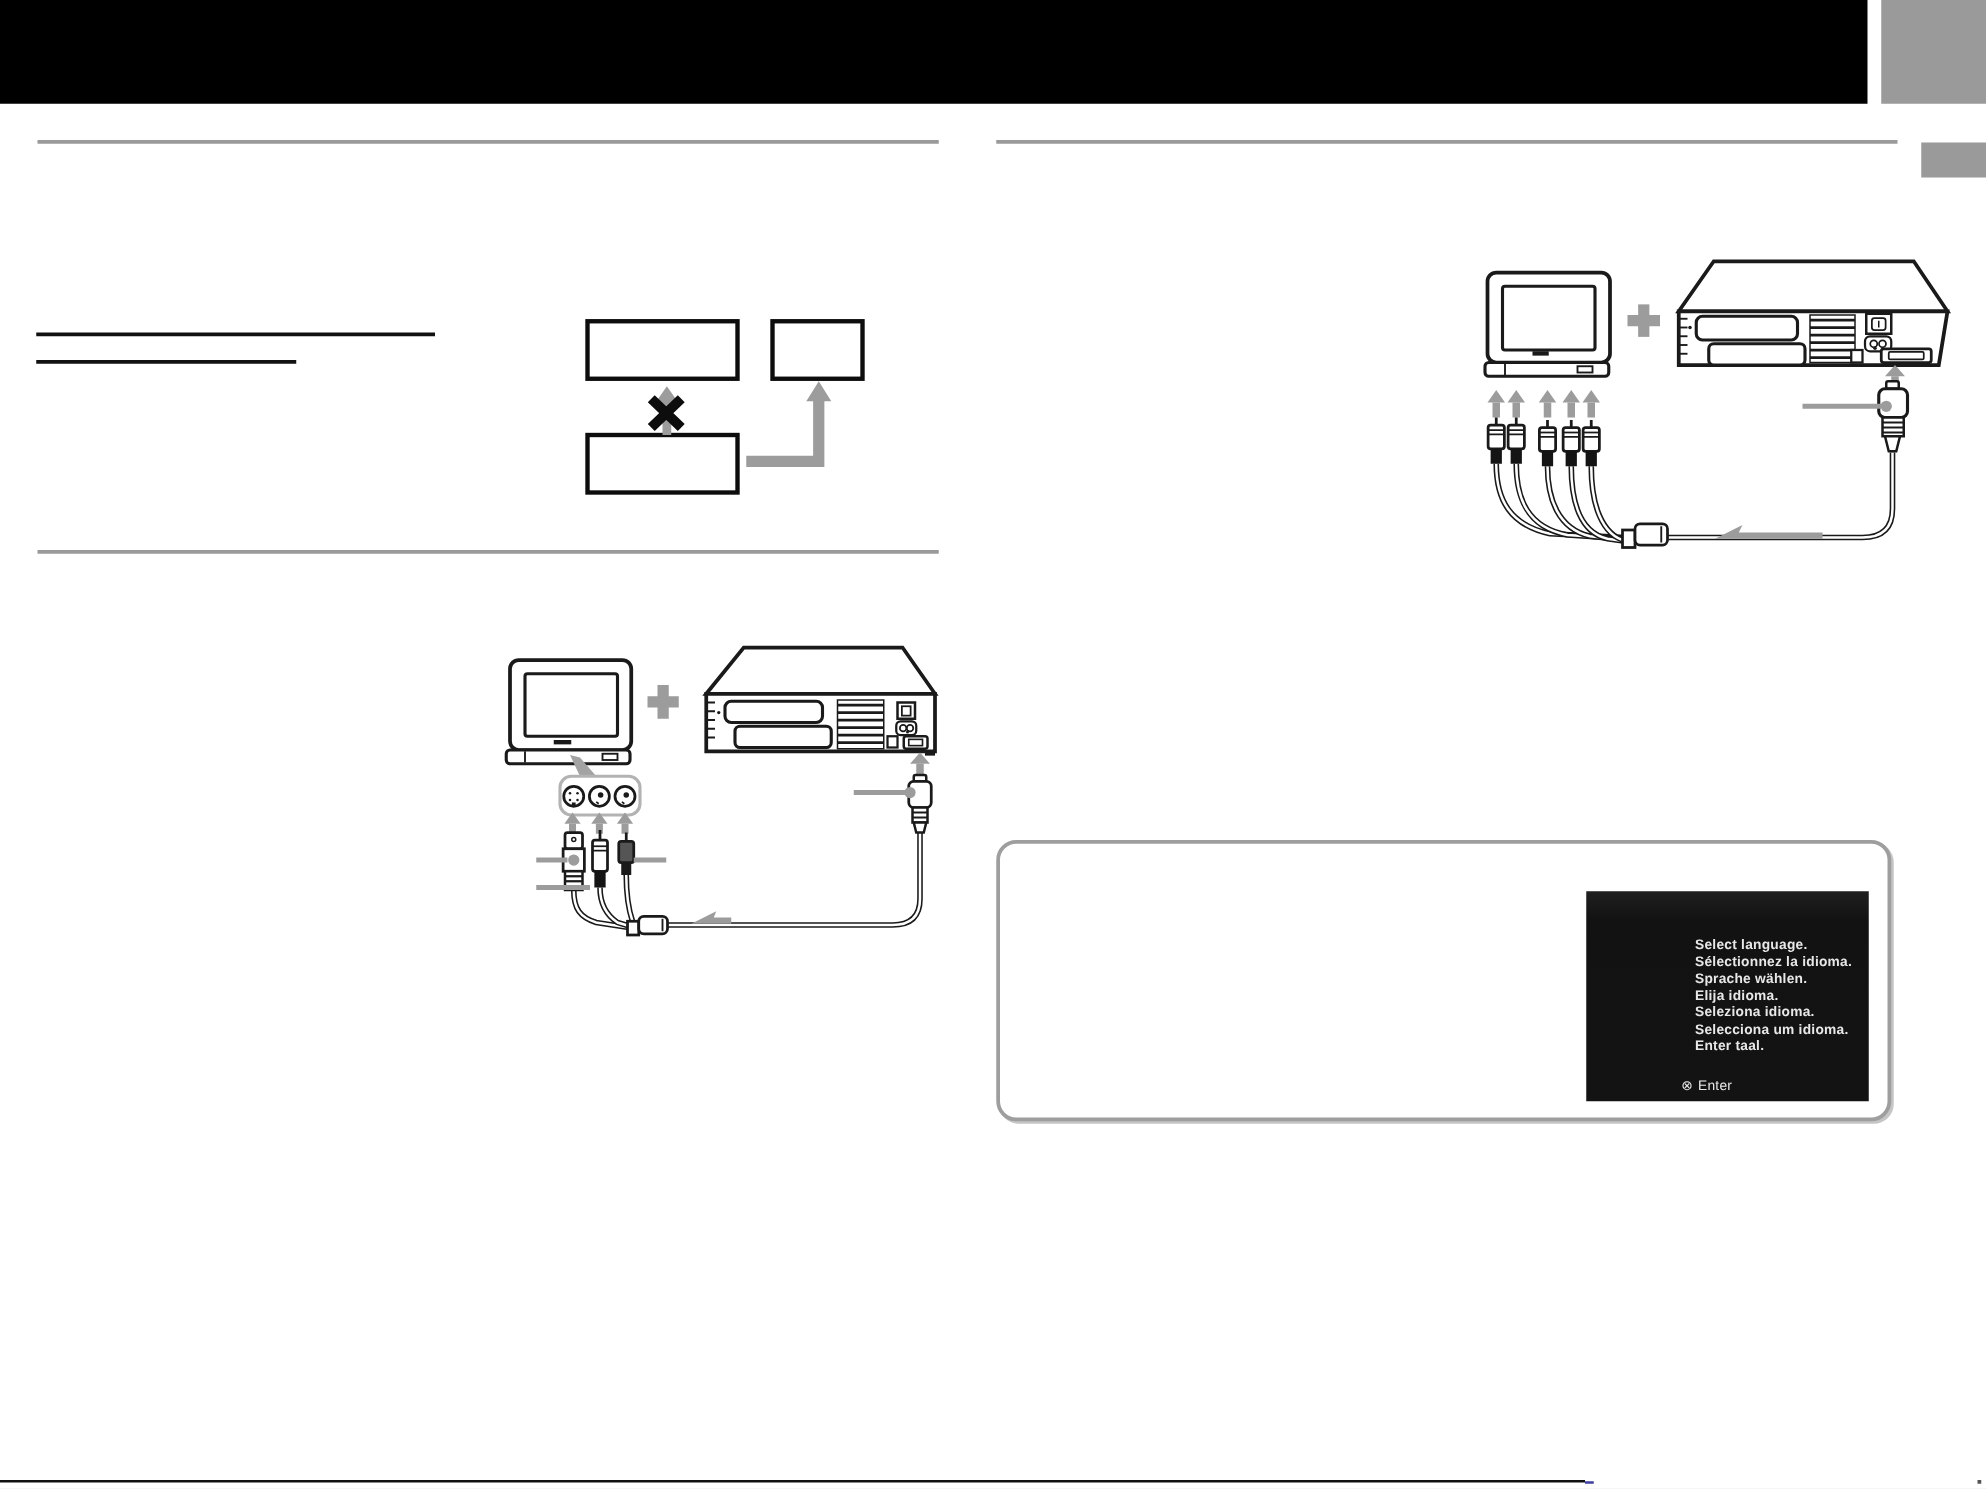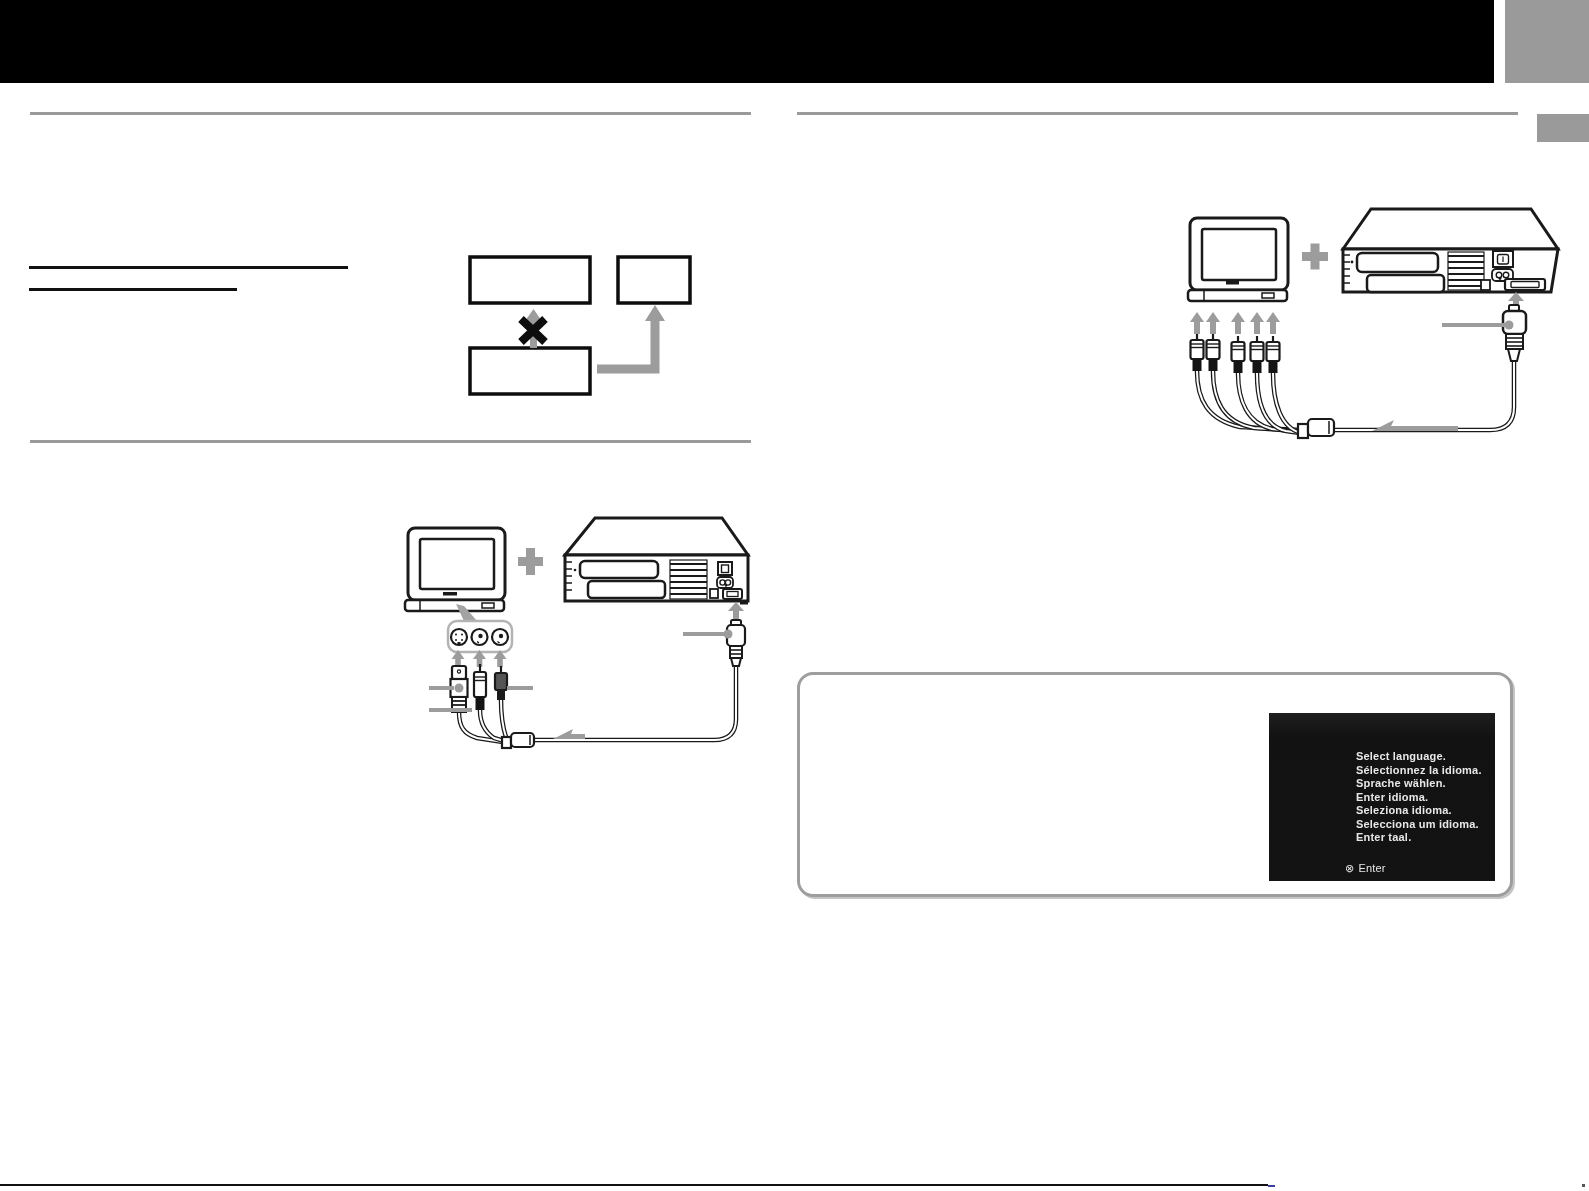--- a/index.html
+++ b/index.html
@@ -387,21 +387,21 @@
 
     <path d="M1372,431 L1394,420 L1391,426 L1458,426 L1458,431 Z" fill="#9c9c9c"></path>
   </svg>
 
   <div class="abs" id="hint-box">
     <div id="hint-screen">
       <div class="lines">
         <div>Select language.</div>
         <div>Sélectionnez la idioma.</div>
         <div>Sprache wählen.</div>
-        <div>Enter idioma.</div>
+        <div>Elija idioma.</div>
         <div>Seleziona idioma.</div>
         <div>Selecciona um idioma.</div>
         <div>Enter taal.</div>
       </div>
       <div class="enter-row">
         <span class="sym">⊗</span><span>Enter</span>
       </div>
     </div>
   </div>
 

